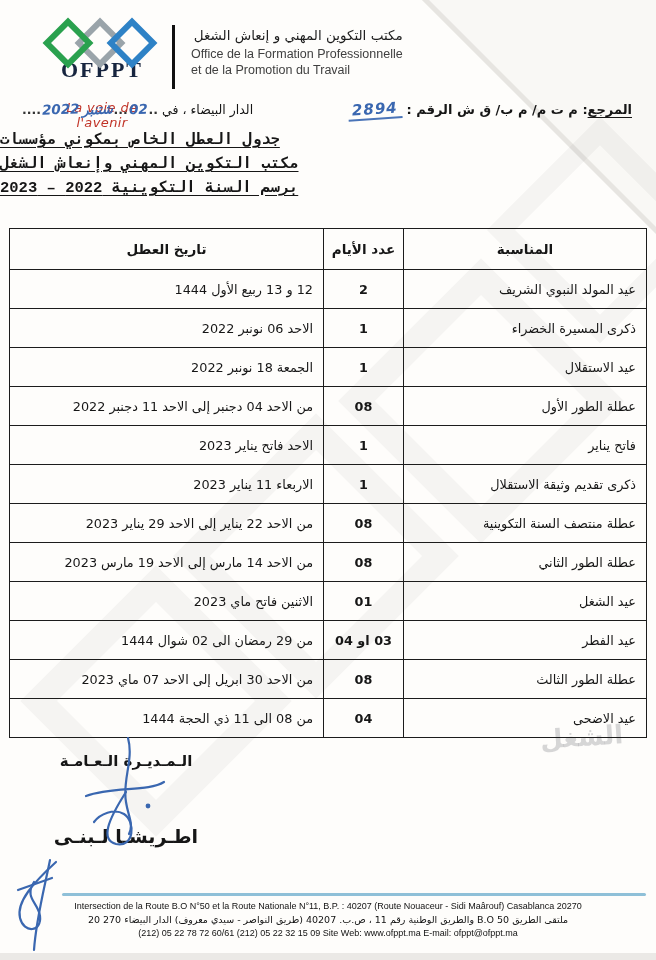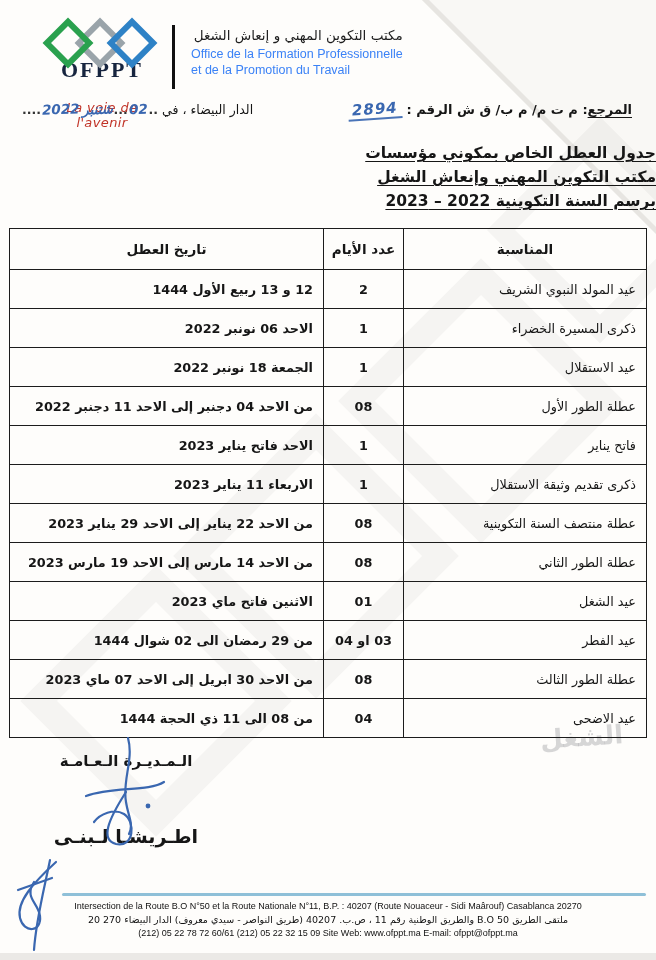--- a/index.html
+++ b/index.html
@@ -26,42 +26,42 @@
   .diamonds{position:relative;height:36px;}
   .dmd{position:absolute;top:3px;width:24px;height:24px;border-style:solid;border-width:6px;transform:rotate(45deg);background:transparent;}
   .dmd-green{left:2px;border-color:#2aa14e;z-index:2;}
   .dmd-gray{left:34px;border-color:#9aa4aa;z-index:1;}
   .dmd-blue{left:66px;border-color:#2e82c6;z-index:2;}
   .logo-acronym{font-family:"Liberation Serif","DejaVu Serif",serif;font-size:22px;letter-spacing:2px;color:#17253f;font-weight:600;line-height:1.1;}
   .logo-tagline{font-size:13px;color:#c13428;font-style:italic;letter-spacing:.4px;margin-top:18px;}
   .header-divider{width:3px;height:64px;background:#101010;margin-top:3px;}
   .org-block{padding-top:5px;text-align:left;}
   .org-ar{direction:rtl;text-align:right;font-size:13.5px;font-weight:500;color:#1d1d1d;margin-bottom:3px;}
-  .org-fr{font-family:"Liberation Sans","DejaVu Sans",sans-serif;font-size:12.5px;color:#3b82f6;line-height:1.3;}
+  .org-fr{font-family:"Liberation Sans","DejaVu Sans",sans-serif;font-size:12.5px;color:#404040;line-height:1.3;}
   
   .ref-row{position:absolute;top:100px;left:22px;right:24px;direction:rtl;
     display:flex;justify-content:space-between;align-items:baseline;font-size:13px;}
   .ref-part{font-weight:bold;}
   .ref-label{text-decoration:underline;text-underline-offset:3px;}
   .hand{color:#3a67b0;font-style:italic;font-weight:600;display:inline-block;}
   .ref-num{font-size:15px;border-bottom:2px solid #4a74b8;transform:rotate(-4deg);padding:0 4px;letter-spacing:1px;}
   .date-part{font-size:12.5px;}
   .dots{color:#333;letter-spacing:1px;font-weight:bold;}
   .hand-sm{font-size:13.5px;transform:rotate(-2deg);padding:0 1px;}
   
-  .title{position:absolute;top:141px;left:0;right:0;text-align:right;direction:rtl;}
+  .title{position:absolute;top:128px;left:0;right:0;text-align:left;direction:rtl;font-family:Liberation Mono, monospace;}
   .title-line{font-size:15.5px;font-weight:bold;line-height:1.55;text-decoration:underline;text-underline-offset:3px;}
   
   table.holidays{position:absolute;top:228px;left:9px;width:638px;border-collapse:collapse;direction:rtl;background:transparent;}
   table.holidays th,table.holidays td{border:1.6px solid #1c1c1c;}
   table.holidays th{height:38px;font-size:13.5px;font-weight:bold;text-align:center;}
   table.holidays td{height:36px;font-size:12.8px;}
   .cell-occasion{text-align:right;padding-right:10px;}
   .cell-days{text-align:center;font-weight:bold;white-space:nowrap;}
-  .cell-date{text-align:right;padding-right:10px;padding-left:6px;font-weight:700;}
+  .cell-date{text-align:right;padding-right:10px;padding-left:6px;font-weight:400;}
   
   .signature{position:absolute;top:752px;left:26px;width:200px;text-align:center;direction:rtl;}
   .sig-title{font-size:15px;font-weight:bold;letter-spacing:.5px;}
   .sig-name{font-size:19px;font-weight:bold;margin-top:55px;letter-spacing:.5px;}
   .sig-svg{position:absolute;top:-18px;left:30px;}
   .mark-svg{position:absolute;top:856px;left:4px;}
   
   .footer{position:absolute;top:893px;left:0;right:0;text-align:center;}
   .footer-line{height:3px;background:#8fc0d8;margin:0 10px 4px 62px;border-radius:2px;}
   .footer-fr{font-family:"Liberation Sans","DejaVu Sans",sans-serif;font-size:9px;color:#111;line-height:1.45;}

